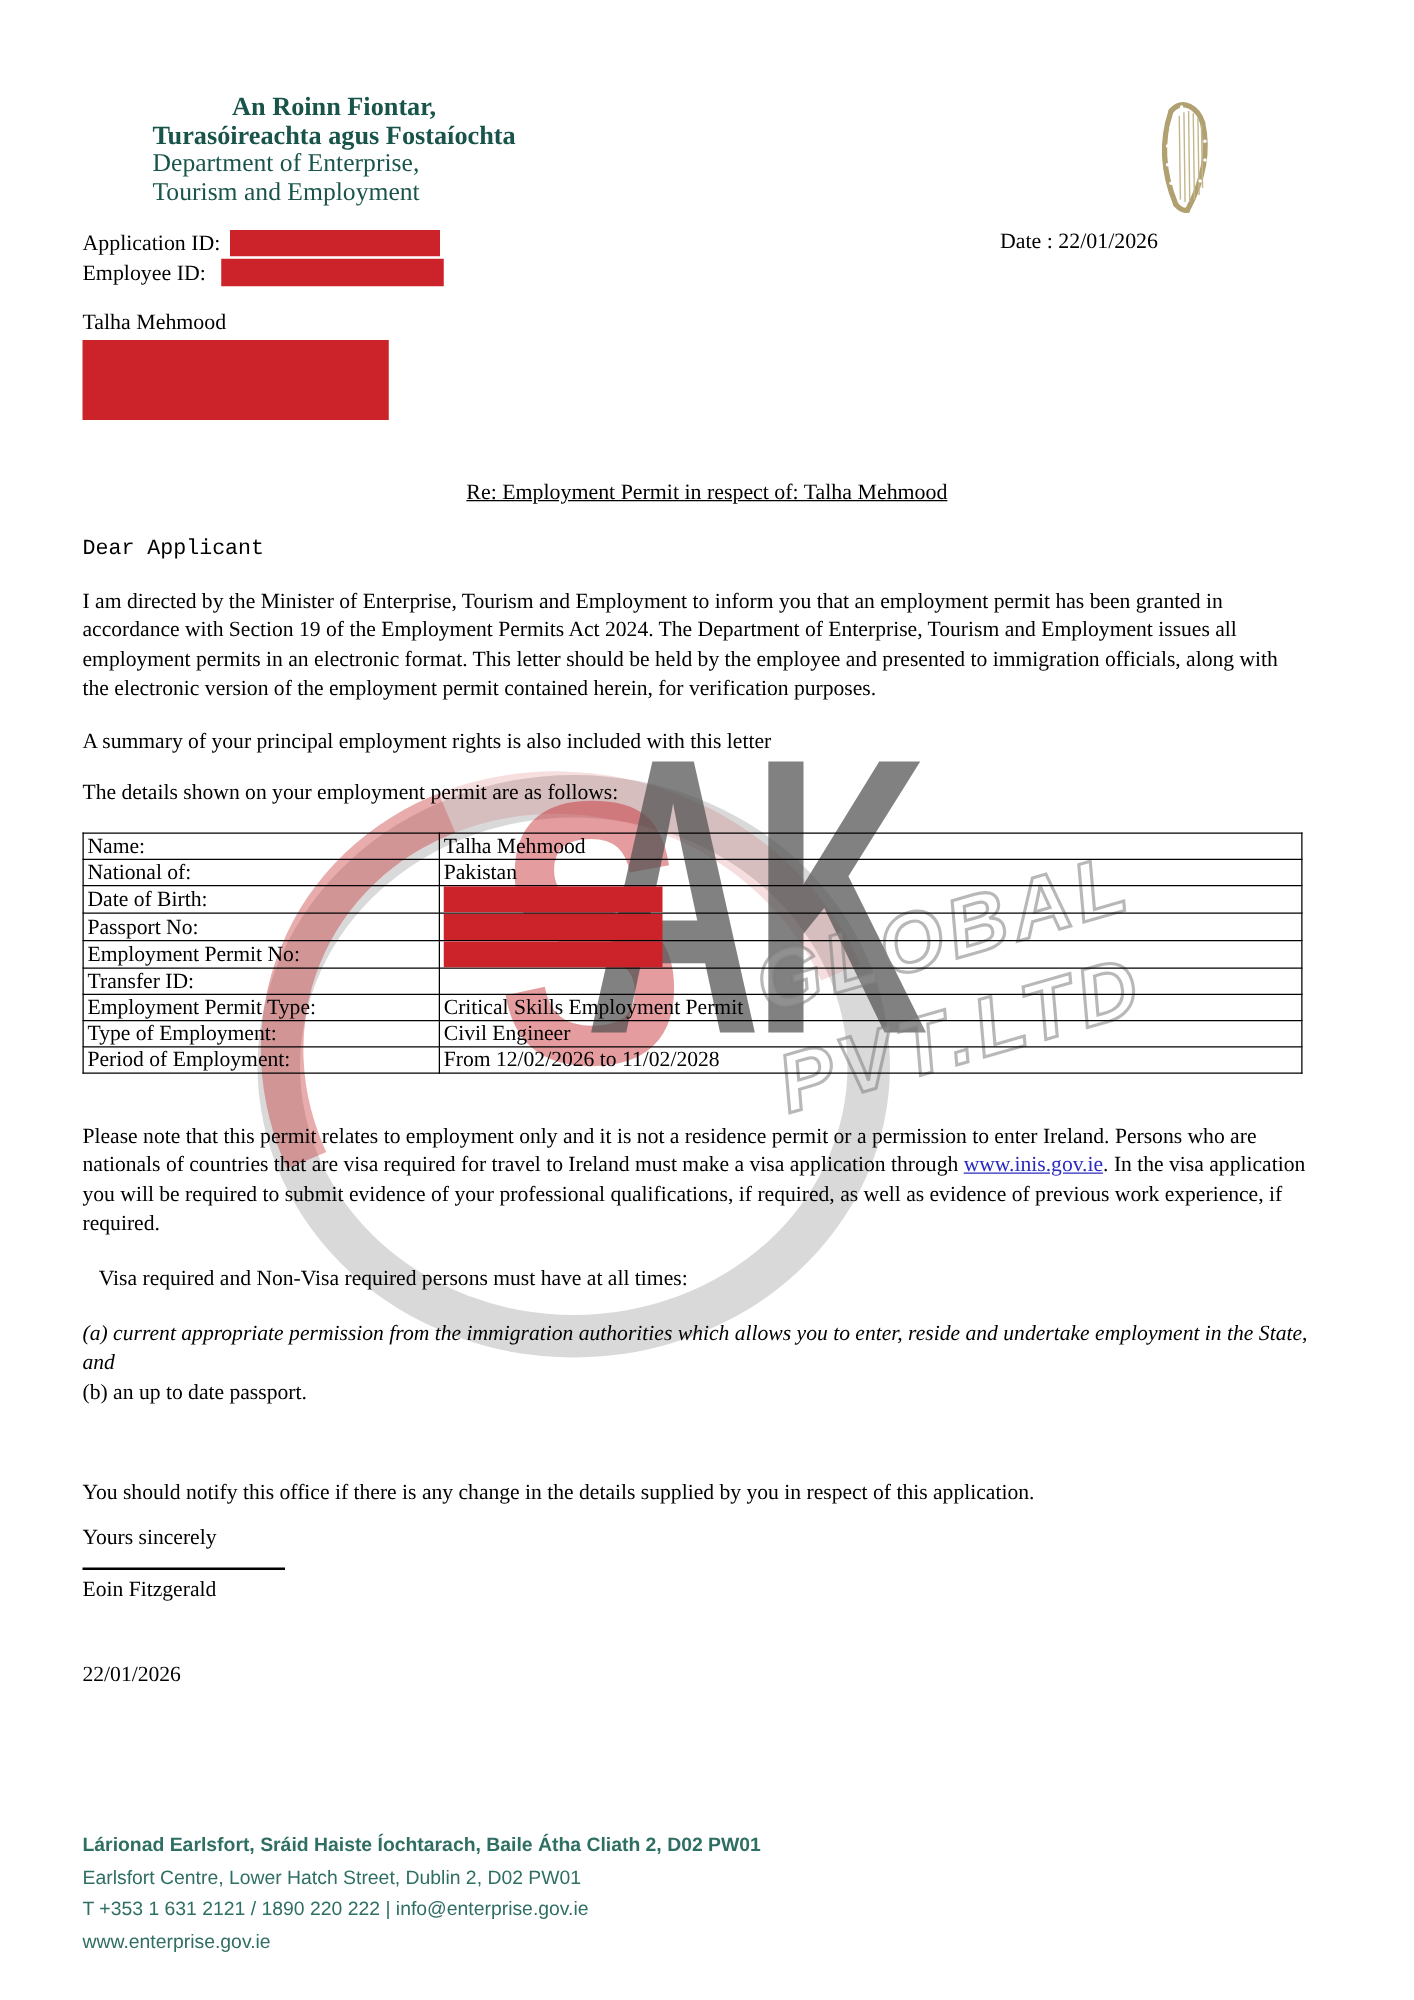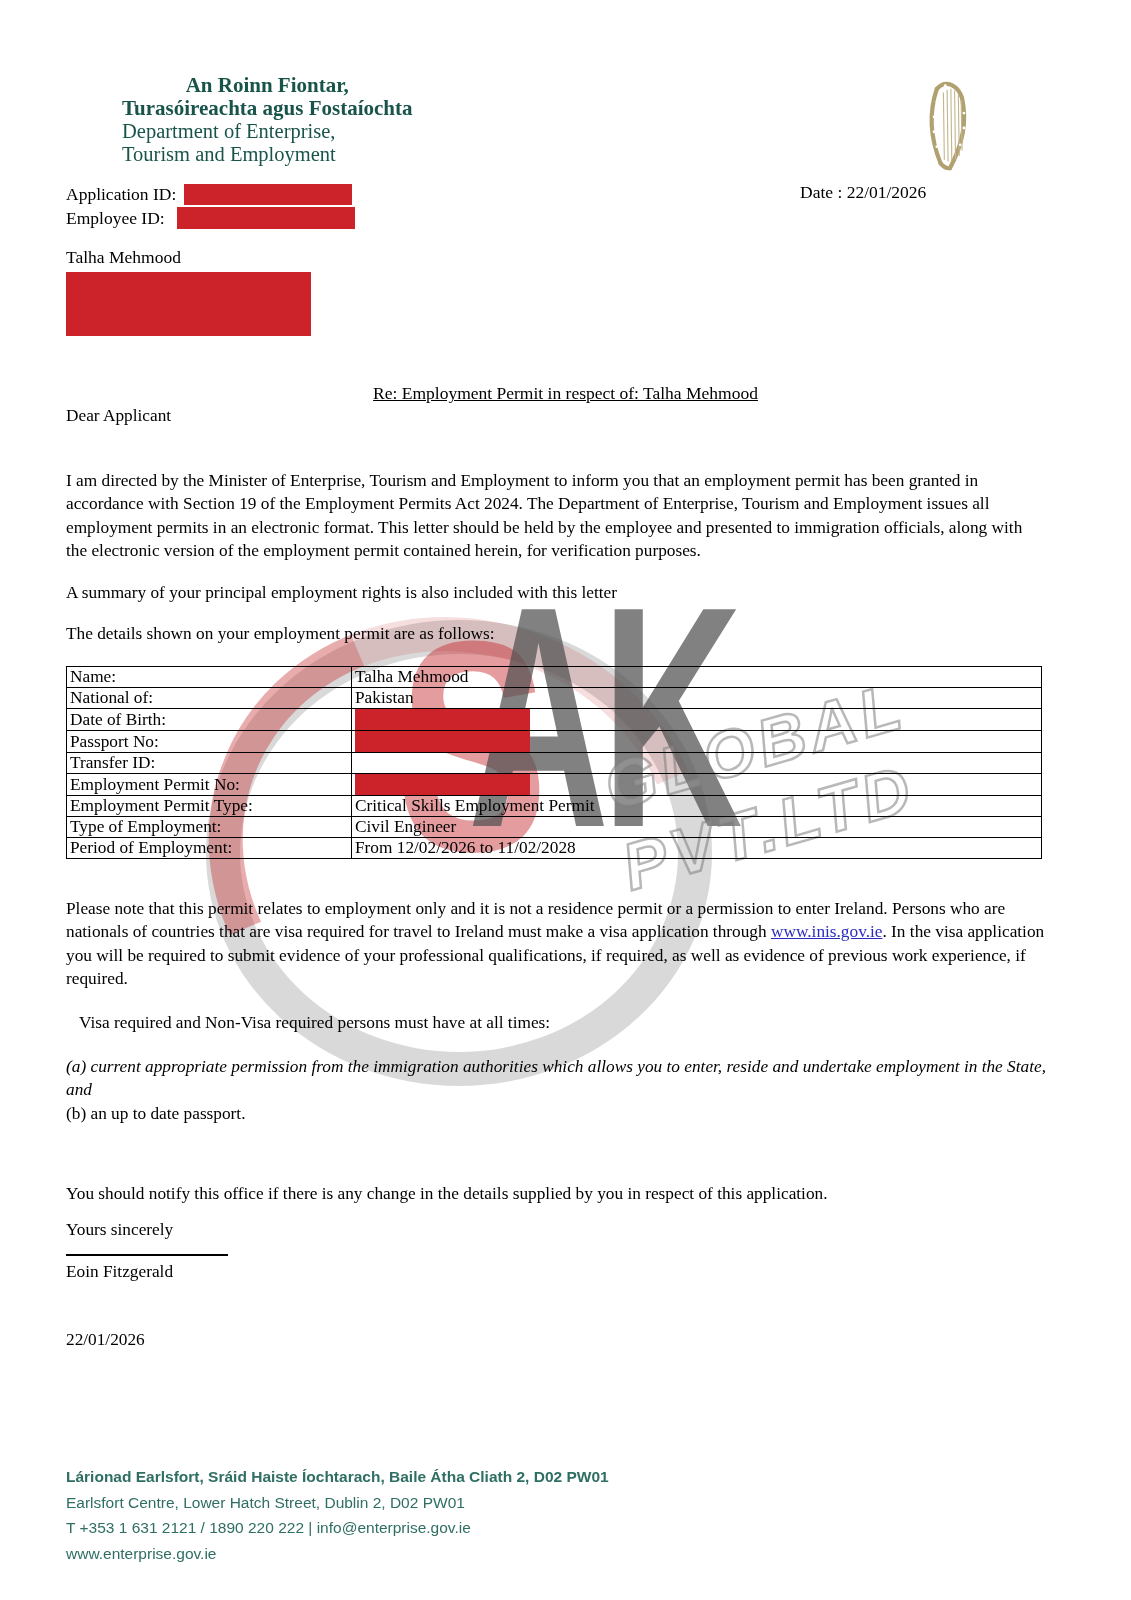--- a/index.html
+++ b/index.html
@@ -22,21 +22,21 @@
   .ids{left:66px;top:182px;font-size:17.5px;line-height:24px;}
   .redact{background:#cc2229;display:inline-block;vertical-align:-5px;}
   .bar-app{width:168px;height:21px;margin-left:8px;}
   .bar-emp{width:178px;height:22px;margin-left:12px;}
   .recipient{left:66px;top:247px;font-size:17.5px;}
   .addr-block{left:66px;top:272px;width:245px;height:64px;background:#cc2229;}
   
   .subject{left:0;top:383px;width:1131px;text-align:center;font-size:17.5px;text-decoration:underline;}
   
   .body-text{left:66px;width:980px;font-size:17.3px;line-height:23.3px;}
-  .salutation{top:404px;}
+  .salutation{top:428px;font-family:Liberation Mono, monospace;}
   .p1{top:469px;}
   .p2{top:581px;}
   .p3{top:622px;}
   .p4{top:897px;}
   .p5{top:1011px;margin-left:13px;}
   .p6a{top:1055px;font-style:italic;}
   .p6b{top:1102px;}
   .p7{top:1182px;}
   .valediction{top:1218px;}
   .siglines{top:1254px;}
@@ -154,26 +154,26 @@
           </tr>
         <tr>
             <td class="lbl">Date of Birth:</td>
             <td class="val redacted"><span></span><div class="bar"></div></td>
           </tr>
         <tr>
             <td class="lbl">Passport No:</td>
             <td class="val redacted"><span></span><div class="bar"></div></td>
           </tr>
         <tr>
+            <td class="lbl">Employment Permit No:</td>
+            <td class="val redacted"><span></span><div class="bar"></div></td>
+          </tr>
+        <tr>
             <td class="lbl">Transfer ID:</td>
             <td class="val"><span></span></td>
-          </tr>
-        <tr>
-            <td class="lbl">Employment Permit No:</td>
-            <td class="val redacted"><span></span><div class="bar"></div></td>
           </tr>
         <tr>
             <td class="lbl">Employment Permit Type:</td>
             <td class="val"><span>Critical Skills Employment Permit</span></td>
           </tr>
         <tr>
             <td class="lbl">Type of Employment:</td>
             <td class="val"><span>Civil Engineer</span></td>
           </tr>
         <tr>

